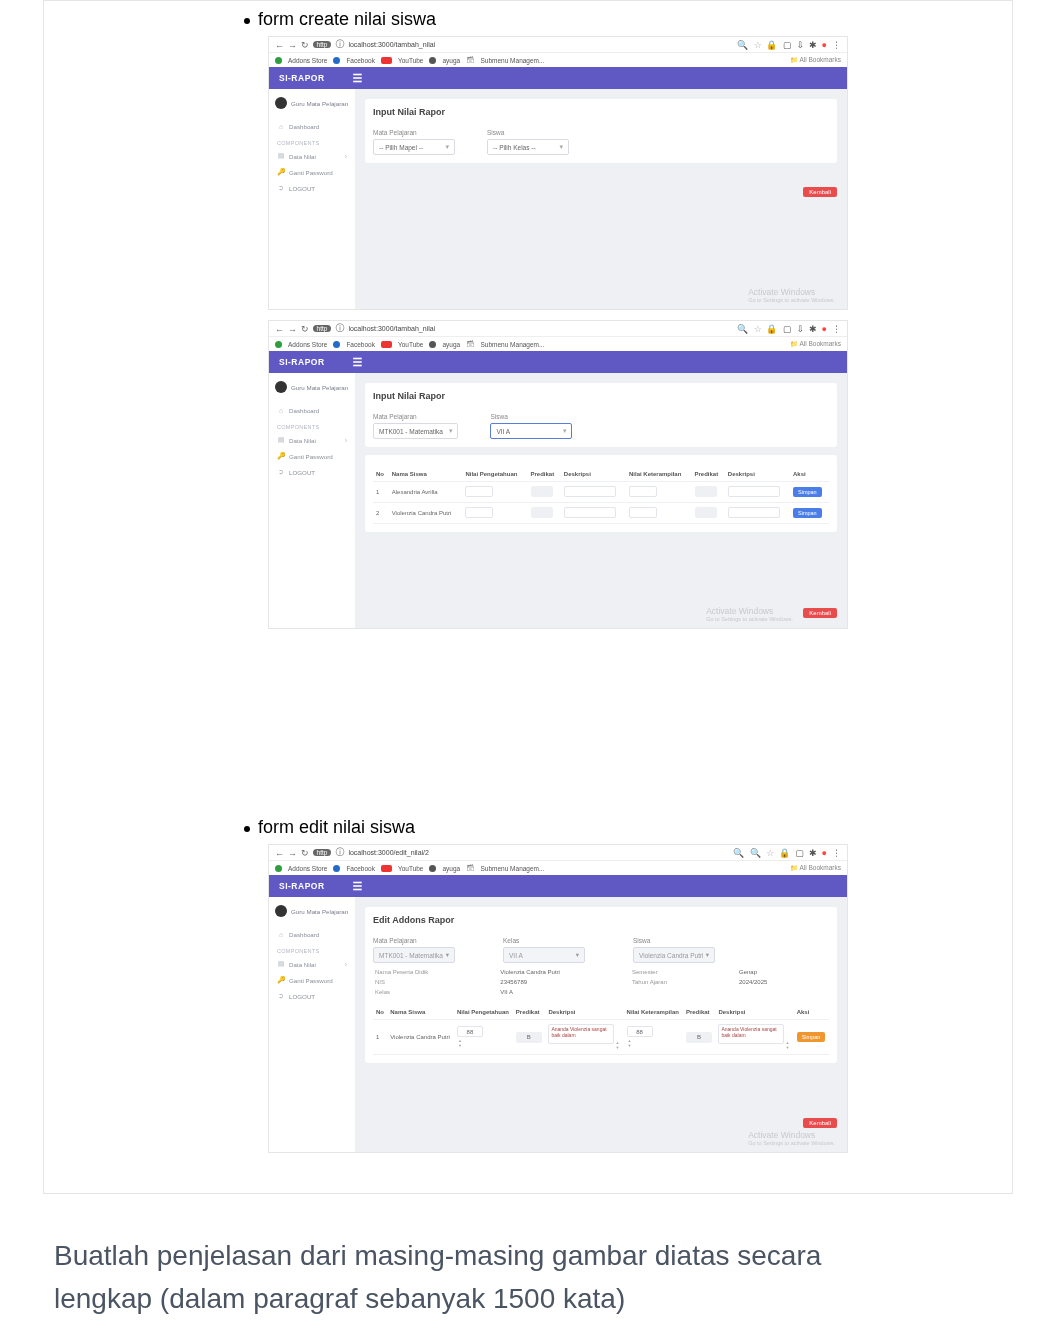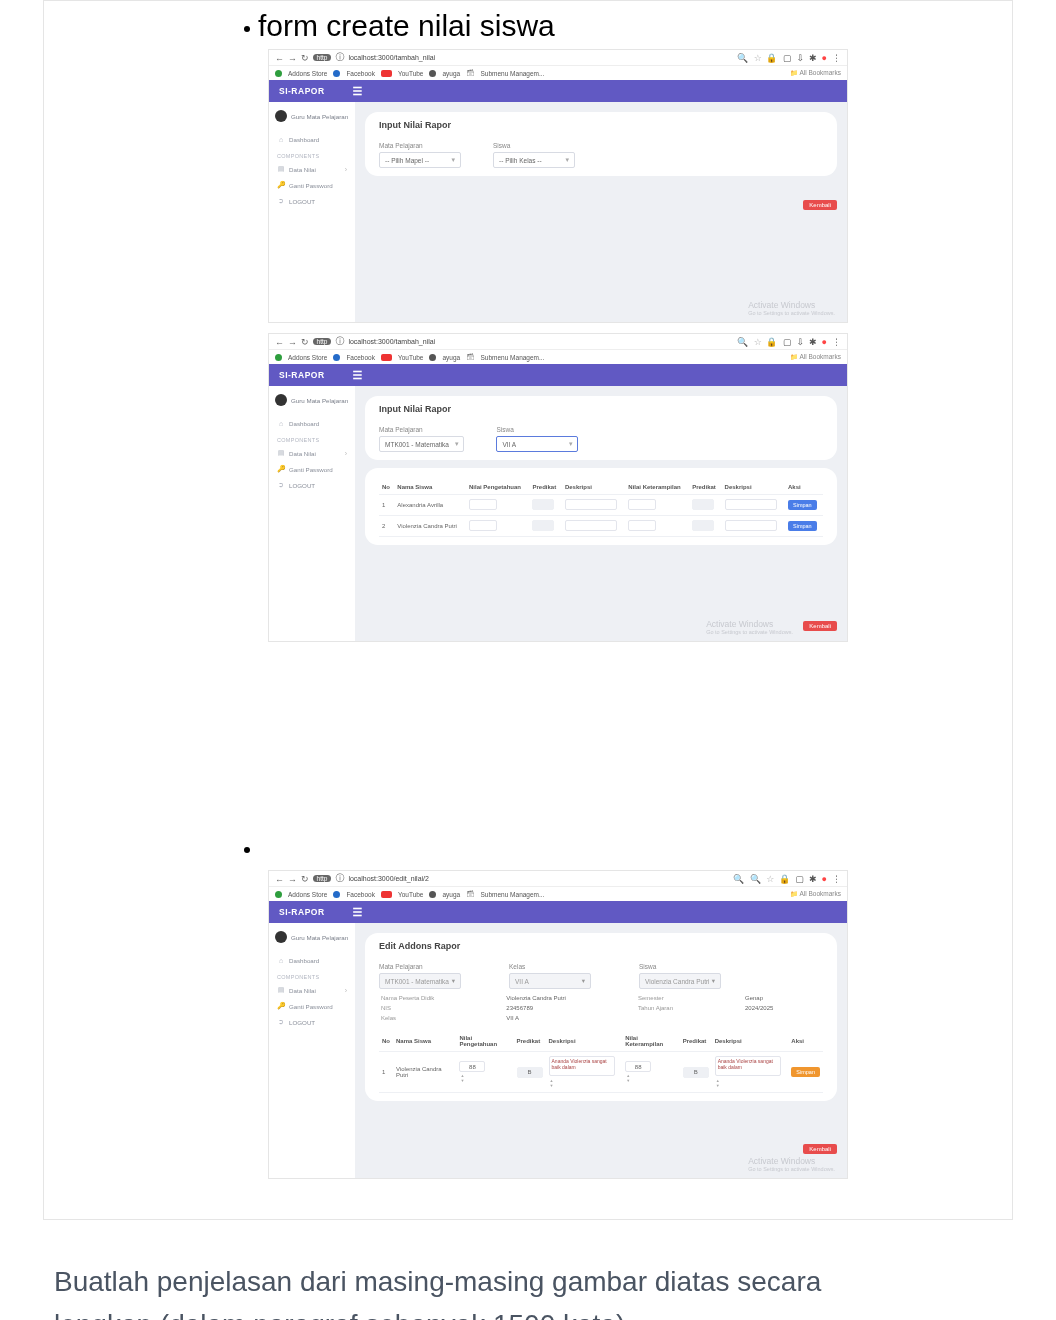--- a/index.html
+++ b/index.html
@@ -1,18 +1,18 @@
 <!DOCTYPE html>
 <html><head>
 <meta charset="utf-8">
 <style>
 *{margin:0;padding:0;box-sizing:border-box;font-family:Arial,Helvetica,sans-serif}
 body{background:#fff;width:1056px;padding:0}
 .doc-container{border:1px solid #e5e5e5;margin:0 auto;width:970px;padding:0 0 30px 0;background:#fff}
-.section-title{font-family:"Times New Roman",serif;font-size:30px;padding:8px 0 6px 200px}
+.section-title{font-family:"Times New Roman",serif;font-size:18px;padding:8px 0 6px 200px}
 .bullet{display:inline-block;width:6px;height:6px;background:#000;border-radius:50%;margin-right:8px;vertical-align:middle}
 .shot{margin:0 50px 10px 224px;border:1px solid #e5e5e5;width:580px;position:relative;font-size:7.5px;color:#555}
 .browser-bar{height:16px;display:flex;align-items:center;padding:0 6px;gap:4px;background:#fff;border-bottom:1px solid #eee}
 .nav-icon{color:#666;font-size:9px}
 .addr-pill{background:#666;color:#fff;border-radius:6px;padding:0 4px;font-size:6.5px}
 .addr{font-size:7px;color:#444}
 .bbar-right{margin-left:auto;display:flex;gap:5px;align-items:center;font-size:9px}
 .bbar-right .star{color:#aaa}
 .bbar-right .shield{color:#4a7de8}
 .bbar-right .p{color:#f44}
@@ -27,21 +27,21 @@
 .app-body{display:flex;background:#eef0f4;min-height:220px}
 .app-body.tall{min-height:255px}
 .sidebar{width:86px;background:#fff;padding:8px 6px;color:#7a7f8a;font-size:6.2px}
 .user-row{display:flex;align-items:center;gap:4px;margin-bottom:10px}
 .avatar{width:12px;height:12px;border-radius:50%;background:#333}
 .nav-item{display:flex;align-items:center;gap:4px;padding:4px 2px;color:#8a8f9a}
 .nav-ico{width:8px;display:inline-block;text-align:center;font-size:7px;color:#b5b9c3}
 .nav-section{color:#b3b7c2;font-size:5.5px;margin:6px 0 2px 2px;letter-spacing:.3px}
 .caret{margin-left:auto;color:#bbb;font-size:7px}
 .main{flex:1;padding:10px}
-.card{background:#fff;border-radius:13px;padding:8px 14px;margin-bottom:8px}
+.card{background:#fff;border-radius:3px;padding:8px 8px;margin-bottom:8px}
 .card-title{font-size:9px;font-weight:600;color:#444;margin-bottom:12px}
 .form-row{display:flex;gap:32px}
 .form-row3{display:flex;gap:48px}
 .fgroup{display:flex;flex-direction:column;gap:3px}
 .flabel{font-size:6.5px;color:#888}
 .select,.input-readonly{border:1px solid #d8dbe3;border-radius:2px;padding:3px 5px;font-size:6.5px;background:#fff;color:#666;min-width:82px;display:flex;align-items:center;justify-content:space-between}
 .select.highlighted{border-color:#5b7bdd}
 .select .chev{color:#aaa;font-size:7px;margin-left:6px}
 .input-readonly{background:#f3f4f7;color:#999}
 .btn-red{background:#e84c4c;color:#fff;border-radius:2px;padding:2px 6px;font-size:6px;position:absolute;right:10px}
@@ -292,21 +292,21 @@
     <div class="btn-red bottom">Kembali</div>
     <div class="watermark" style="bottom:6px;right:54px">
       <div>Activate Windows</div>
         <div class="sub">Go to Settings to activate Windows.</div>
     </div>
   </div>
 
   <div class="big-gap"></div>
 
   <div class="section-title">
-    <span class="bullet"></span>
+    <span class="bullet"></span><span>form edit nilai siswa</span>
   </div>
 
   <div class="shot">
     <div class="browser-bar">
       <span class="nav-icon">←</span>
       <span class="nav-icon">→</span>
       <span class="nav-icon">↻</span>
       <span class="addr-pill">http</span>
       <span class="nav-icon">ⓘ</span>
       <span class="addr">localhost:3000/edit_nilai/2</span>

